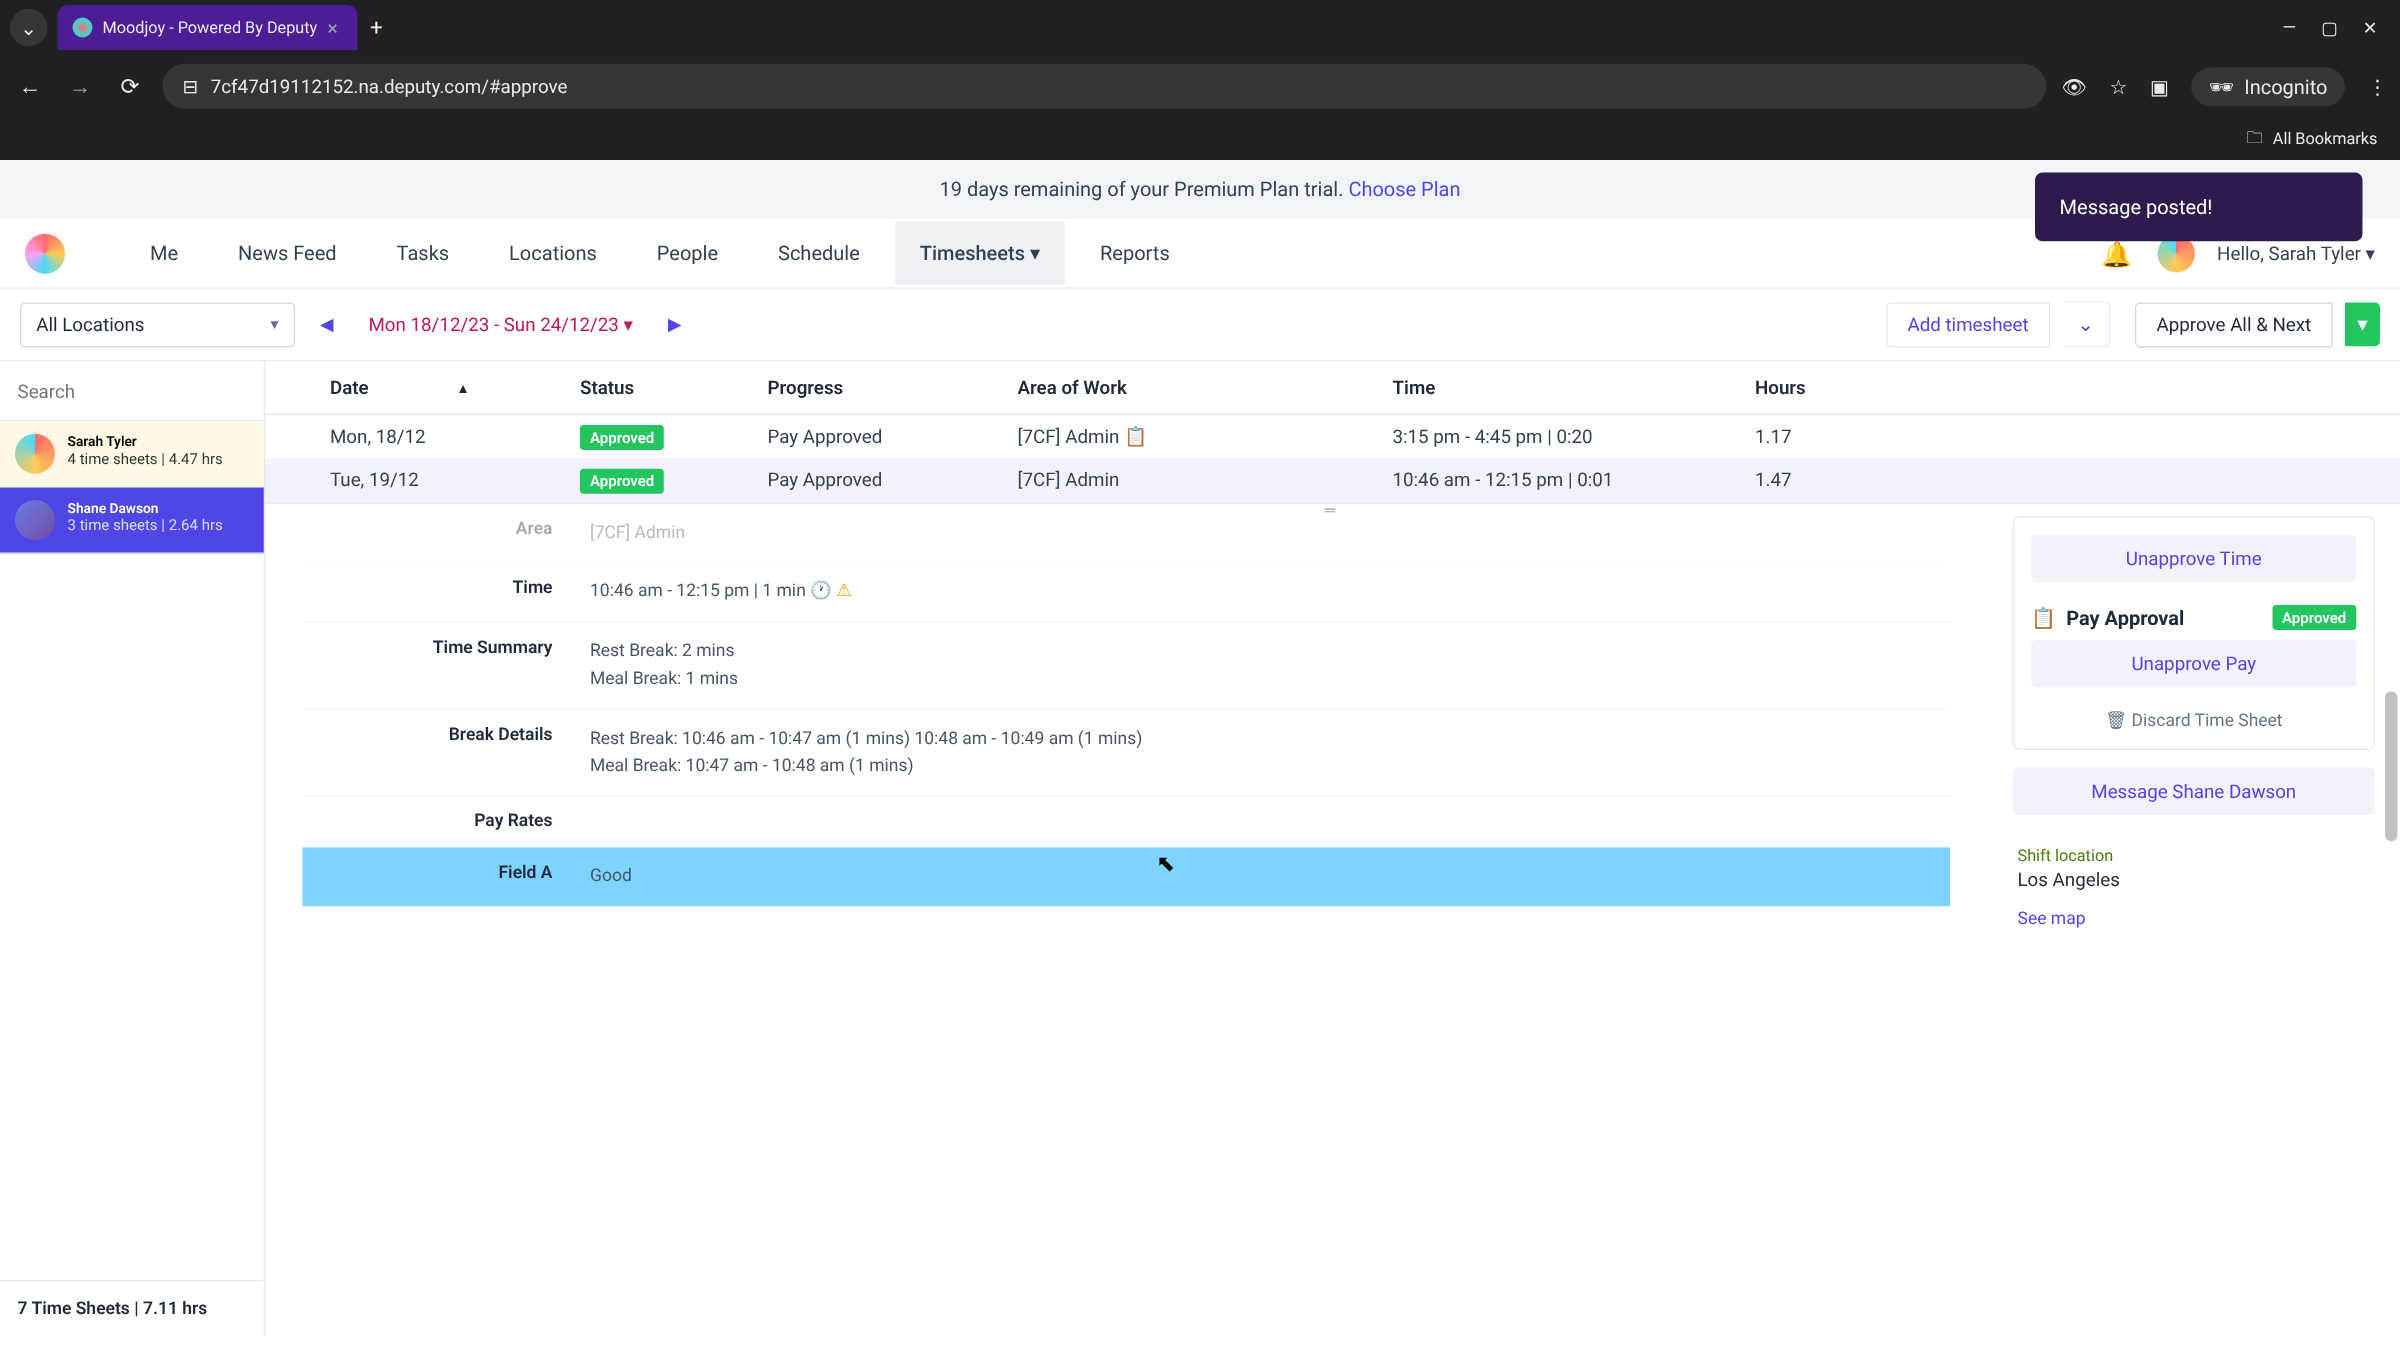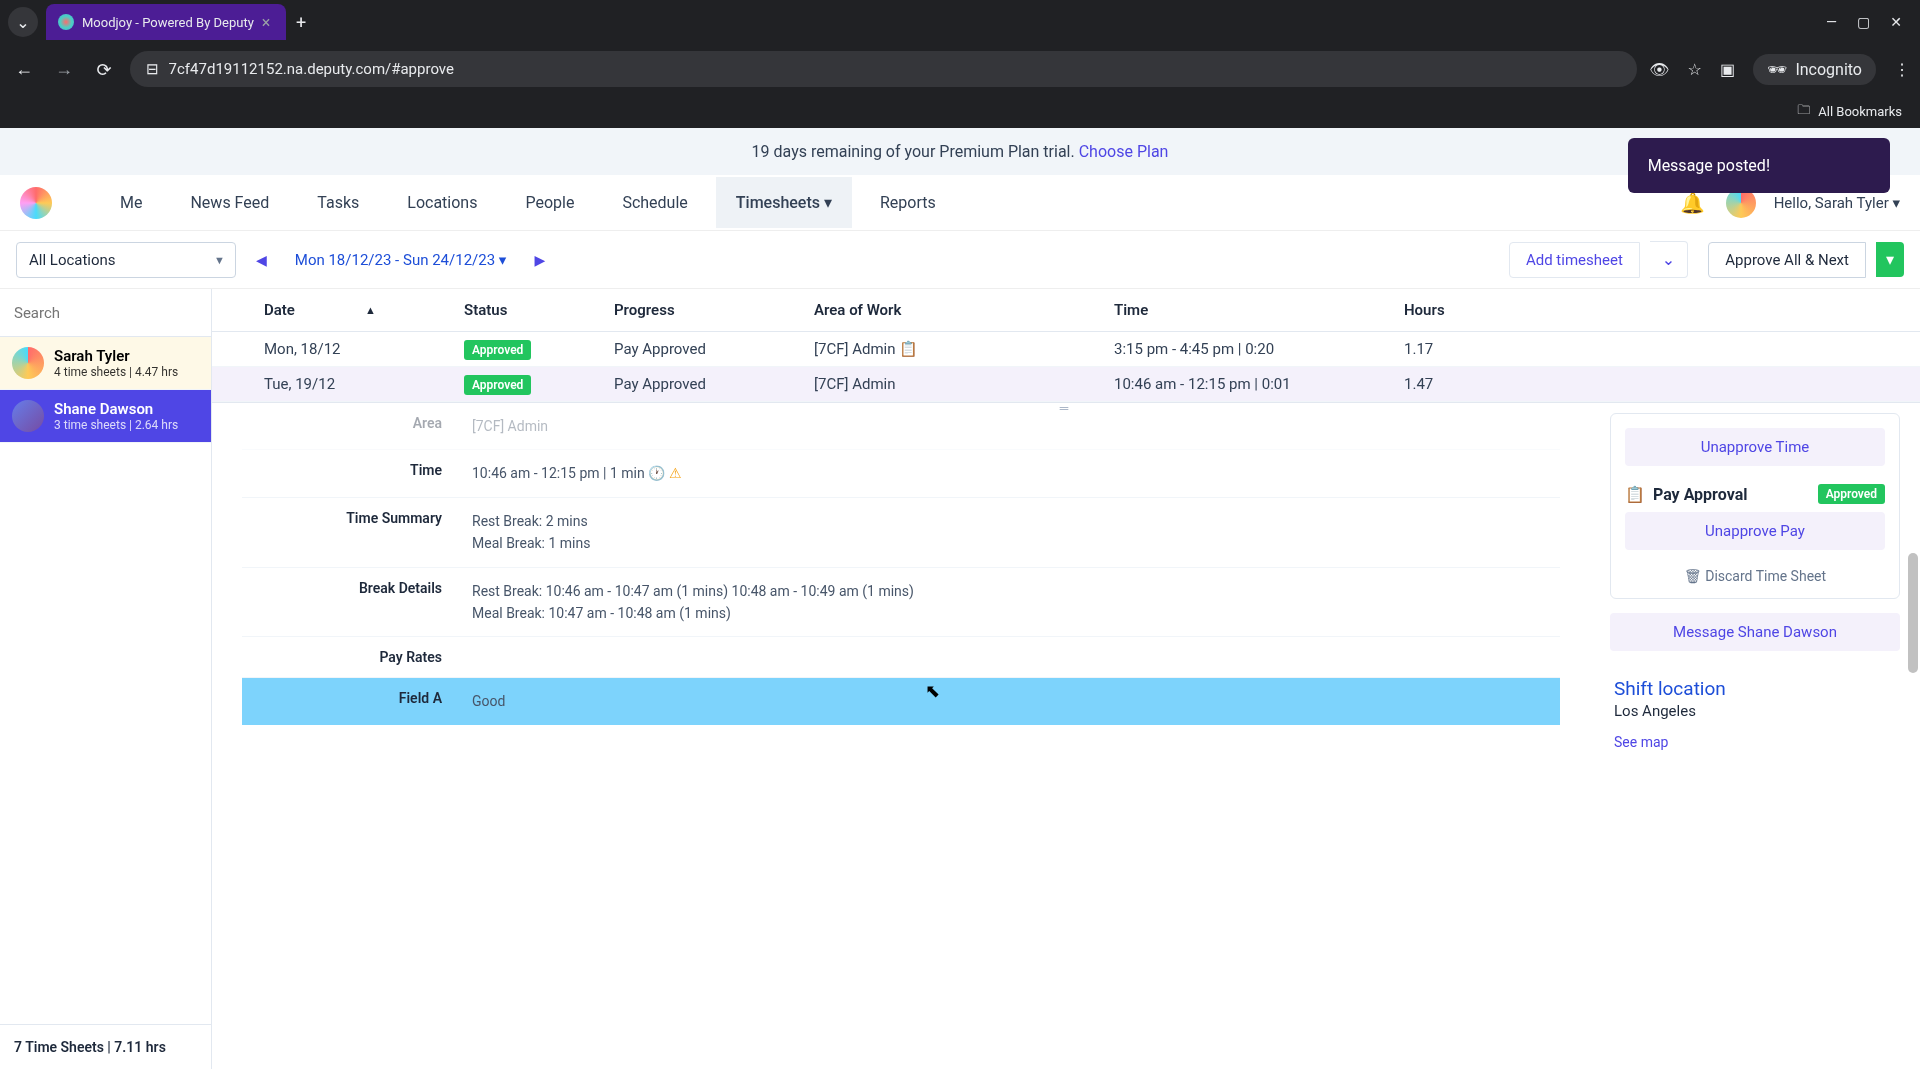--- a/index.html
+++ b/index.html
@@ -35,37 +35,37 @@
 .nav-spacer { flex: 1; }
 .bell { font-size: 20px; position: relative; margin-right: 12px; }
 .user-avatar { width: 30px; height: 30px; border-radius: 50%; background: conic-gradient(#ff6b6b, #feca57, #48dbfb); margin-right: 10px; }
 .user-greeting { font-size: 15px; color: #334155; }
 
 .toolbar { display: flex; align-items: center; padding: 10px 16px; border-bottom: 1px solid #eee; gap: 10px; }
 .location-select { border: 1px solid #cbd5e1; border-radius: 4px; padding: 8px 40px 8px 12px; font-size: 15px; color: #1e293b; min-width: 220px; position: relative; }
 .chev-sm { position: absolute; right: 10px; top: 50%; transform: translateY(-50%); font-size: 11px; color: #64748b; }
 .date-nav { display: flex; align-items: center; gap: 6px; }
 .date-arrow { padding: 6px 10px; color: #4f46e5; font-size: 14px; }
-.date-range { padding: 8px 12px; font-size: 15px; color: #1d4ed8; }
+.date-range { padding: 8px 12px; font-size: 15px; color: #be185d; }
 .tb-spacer { flex: 1; }
 .btn-add { color: #4f46e5; font-size: 15px; padding: 8px 16px; border: 1px solid #e2e8f0; border-radius: 4px 0 0 4px; }
 .btn-add-drop { border: 1px solid #e2e8f0; border-left: none; border-radius: 0 4px 4px 0; padding: 8px 12px; color: #4f46e5; }
 .btn-approve { color: #1e293b; font-size: 15px; padding: 8px 16px; border: 1px solid #cbd5e1; border-radius: 4px 0 0 4px; margin-left: 10px; }
 .btn-approve-drop { background: #22c55e; color: #fff; padding: 8px 10px; border-radius: 0 4px 4px 0; }
 
 .main { display: flex; height: 780px; }
 .sidebar { width: 212px; border-right: 1px solid #e2e8f0; display: flex; flex-direction: column; }
 .search-box { padding: 14px; border-bottom: 1px solid #e2e8f0; }
 .search-box input { border: none; font-size: 15px; width: 100%; outline: none; color: #64748b; }
 .person { padding: 10px 12px; display: flex; gap: 10px; border-bottom: 1px solid #f1f5f9; }
 .person.sel1 { background: #fef9e7; }
 .person.sel2 { background: #4f46e5; color: #fff; }
 .person-avatar { width: 32px; height: 32px; border-radius: 50%; background: conic-gradient(#ff6b6b, #feca57, #48dbfb); flex-shrink: 0; }
 .person-avatar.p2 { background: linear-gradient(135deg, #667eea, #764ba2); }
-.person-name { font-size: 15px; font-weight: 600; }
+.person-name { font-size: 11px; font-weight: 600; }
 .person-meta { font-size: 12px; opacity: 0.8; }
 .sidebar-footer { margin-top: auto; padding: 14px; font-size: 14px; font-weight: 600; color: #1e293b; border-top: 1px solid #e2e8f0; }
 
 .content { flex: 1; display: flex; flex-direction: column; overflow: hidden; }
 .thead { display: flex; border-bottom: 1px solid #e2e8f0; background: #fff; }
 .th { padding: 12px 16px; font-size: 15px; font-weight: 600; color: #1e293b; }
 .th.date { width: 200px; display: flex; align-items: center; gap: 70px; }
 .th.status { width: 150px; }
 .th.progress { width: 200px; }
 .th.area { width: 300px; }
@@ -88,21 +88,21 @@
 .dval { flex: 1; font-size: 14px; color: #475569; line-height: 1.6; }
 .clock-icon { color: #64748b; }
 .warn-icon { color: #f59e0b; }
 
 .detail-right { width: 330px; padding: 10px 20px; font-size: 14px; }
 .card { border: 1px solid #e2e8f0; border-radius: 6px; padding: 14px; margin-bottom: 14px; }
 .wide-btn { width: 100%; text-align: center; padding: 10px; color: #4f46e5; font-size: 15px; background: #f4f1fb; border-radius: 4px; margin-bottom: 10px; }
 .pay-row { display: flex; align-items: center; justify-content: space-between; padding: 8px 0; }
 .pay-label { font-weight: 700; font-size: 16px; color: #1e293b; display: flex; gap: 8px; align-items: center; }
 .discard { text-align: center; color: #64748b; font-size: 14px; padding-top: 8px; }
-.loc-label { color: #1d4ed8; font-size: 19px; }
+.loc-label { color: #4d7c0f; font-size: 13px; }
 .loc-val { color: #1e293b; font-size: 15px; margin-top: 2px; }
 .see-map { color: #4f46e5; font-size: 14px; margin-top: 14px; display: block; }
 
 .help-fab { position: absolute; bottom: 20px; right: 30px; width: 50px; height: 50px; border-radius: 50%; background: #fff; box-shadow: 0 2px 10px rgba(0,0,0,0.15); display: flex; align-items: center; justify-content: center; font-size: 22px; color: #4f46e5; }
 .scrollbar-fake { position: absolute; right: 2px; width: 10px; background: #c1c1c1; border-radius: 5px; }
 
 .cursor { position: absolute; top: 680px; left: 925px; font-size: 18px; color: #000; z-index: 200; pointer-events: none; }
 </style>
 </head>
 <body>

